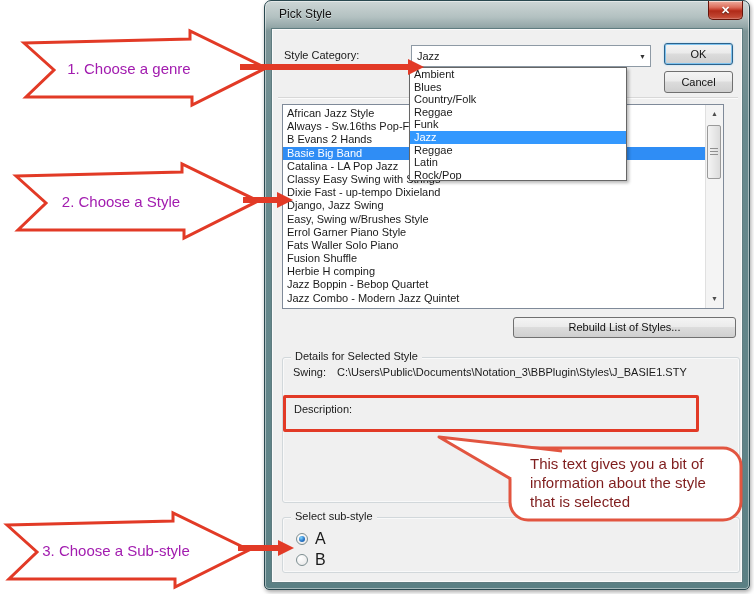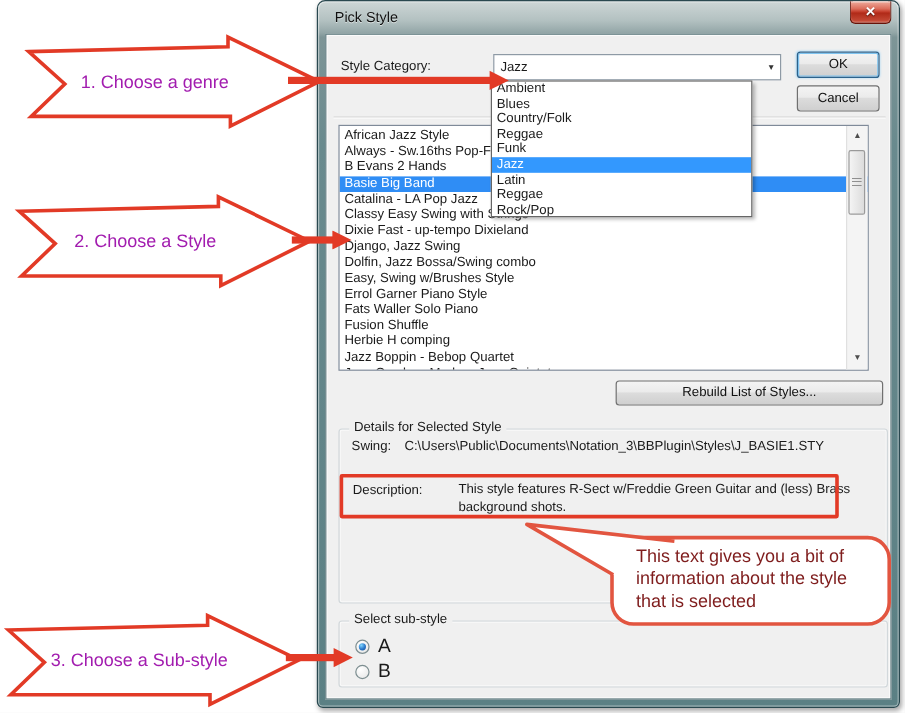--- a/index.html
+++ b/index.html
@@ -140,21 +140,20 @@
   <div class="listbox">
     <div class="rows">
         <div class="list-item">African Jazz Style</div>
         <div class="list-item">Always - Sw.16ths Pop-Funk</div>
         <div class="list-item">B Evans 2 Hands</div>
         <div class="list-item selected">Basie Big Band</div>
         <div class="list-item">Catalina - LA Pop Jazz</div>
         <div class="list-item">Classy Easy Swing with Strings</div>
         <div class="list-item">Dixie Fast - up-tempo Dixieland</div>
         <div class="list-item">Django, Jazz Swing</div>
-        <div class="list-item">Dolfin, Jazz Bossa/Swing combo</div>
         <div class="list-item">Easy, Swing w/Brushes Style</div>
         <div class="list-item">Errol Garner Piano Style</div>
         <div class="list-item">Fats Waller Solo Piano</div>
         <div class="list-item">Fusion Shuffle</div>
         <div class="list-item">Herbie H comping</div>
         <div class="list-item">Jazz Boppin - Bebop Quartet</div>
         <div class="list-item">Jazz Combo - Modern Jazz Quintet</div>
       </div>
     <div class="vscroll">
       <div class="scroll-btn up">▲</div>
@@ -165,33 +164,32 @@
     </div>
   </div>
 
   <div class="dropdown">
       <div class="dd-item">Ambient</div>
       <div class="dd-item">Blues</div>
       <div class="dd-item">Country/Folk</div>
       <div class="dd-item">Reggae</div>
       <div class="dd-item">Funk</div>
       <div class="dd-item selected">Jazz</div>
+      <div class="dd-item">Reggae</div>
       <div class="dd-item">Latin</div>
-      <div class="dd-item">Reggae</div>
       <div class="dd-item">Rock/Pop</div>
     </div>
 
   <div class="btn" style="left:248px; top:316px; width:223px; height:21px; line-height:19px;">Rebuild List of Styles...</div>
 
   <div class="group details-group">
     <span class="gtitle">Details for Selected Style</span>
     <div class="ui label" style="left:10px; top:8px;">Swing:</div>
     <div class="ui label" style="left:54px; top:8px;">C:\Users\Public\Documents\Notation_3\BBPlugin\Styles\J_BASIE1.STY</div>
     <div class="ui label" style="left:11px; top:45px;">Description:</div>
-    <div class="ui label" style="left:99px; top:43px; width:342px; line-height:15px;">This style features R-Sect w/Freddie Green Guitar and (less) Brass background shots.</div>
   </div>
 
   <div class="group substyle-group">
     <span class="gtitle">Select sub-style</span>
     <div class="radio-row" style="top:12px;">
       <span class="radio checked"></span>
       <span>A</span>
     </div>
     <div class="radio-row" style="top:33px;">
       <span class="radio"></span>

